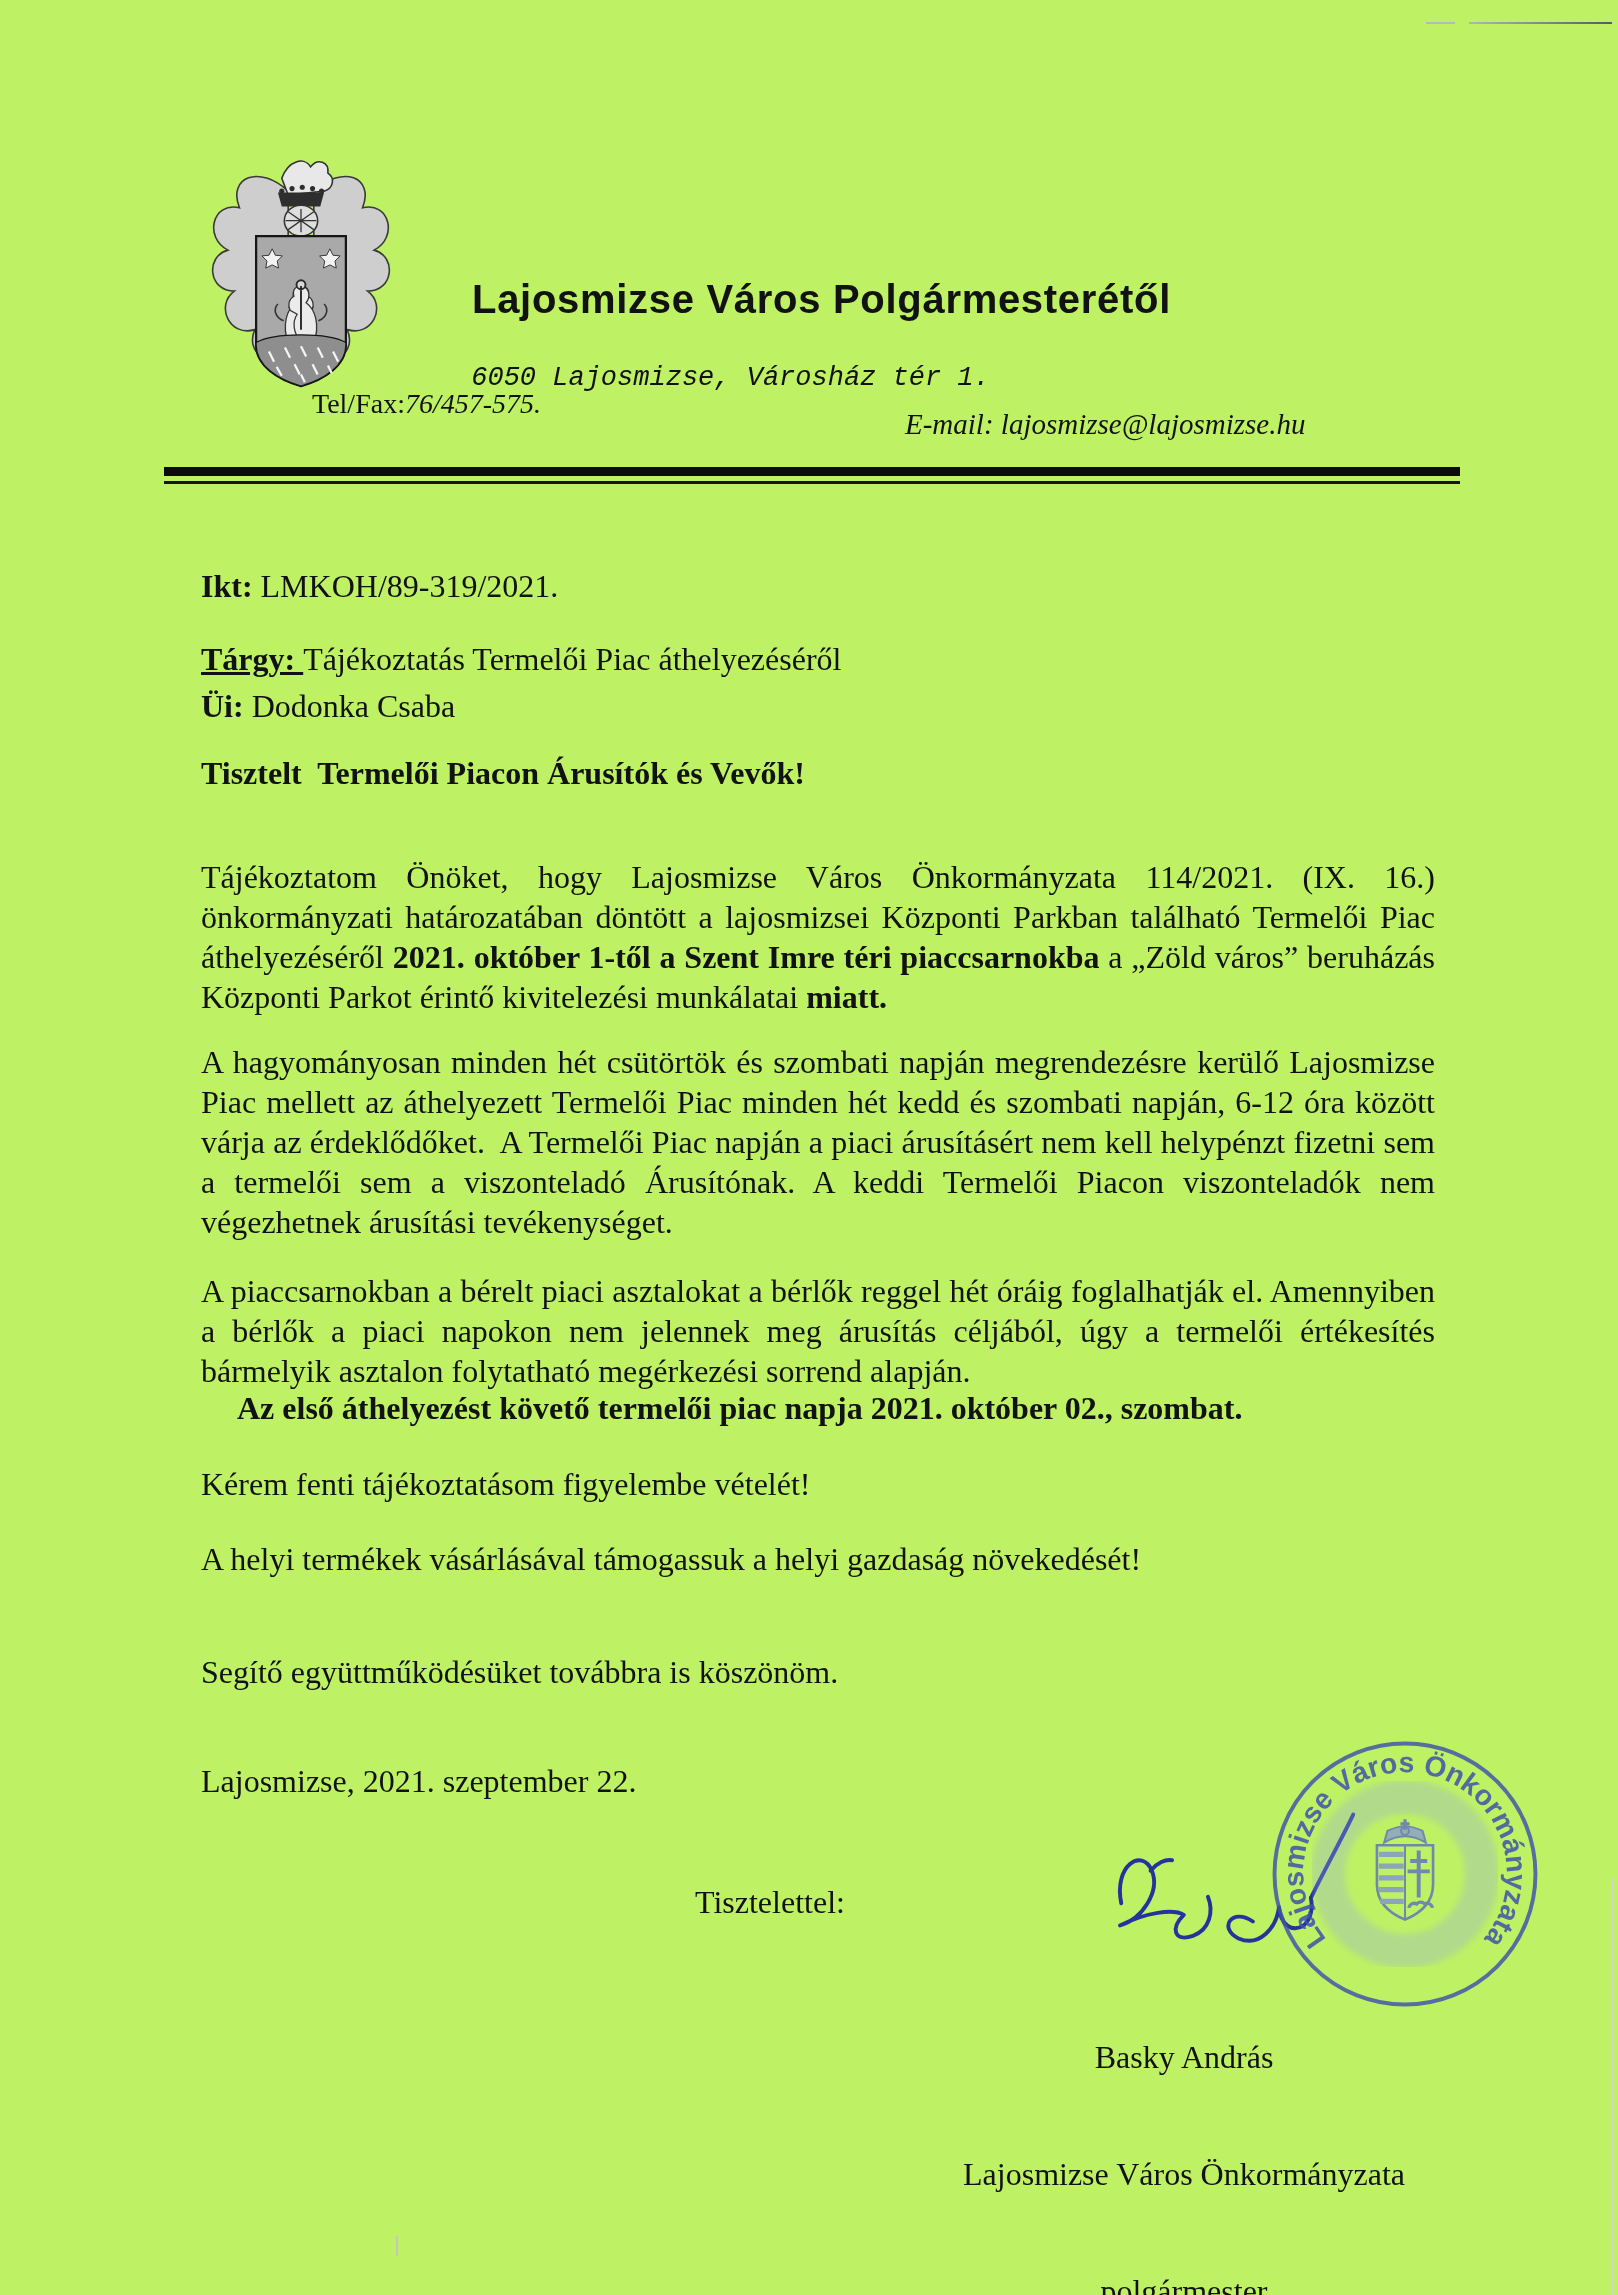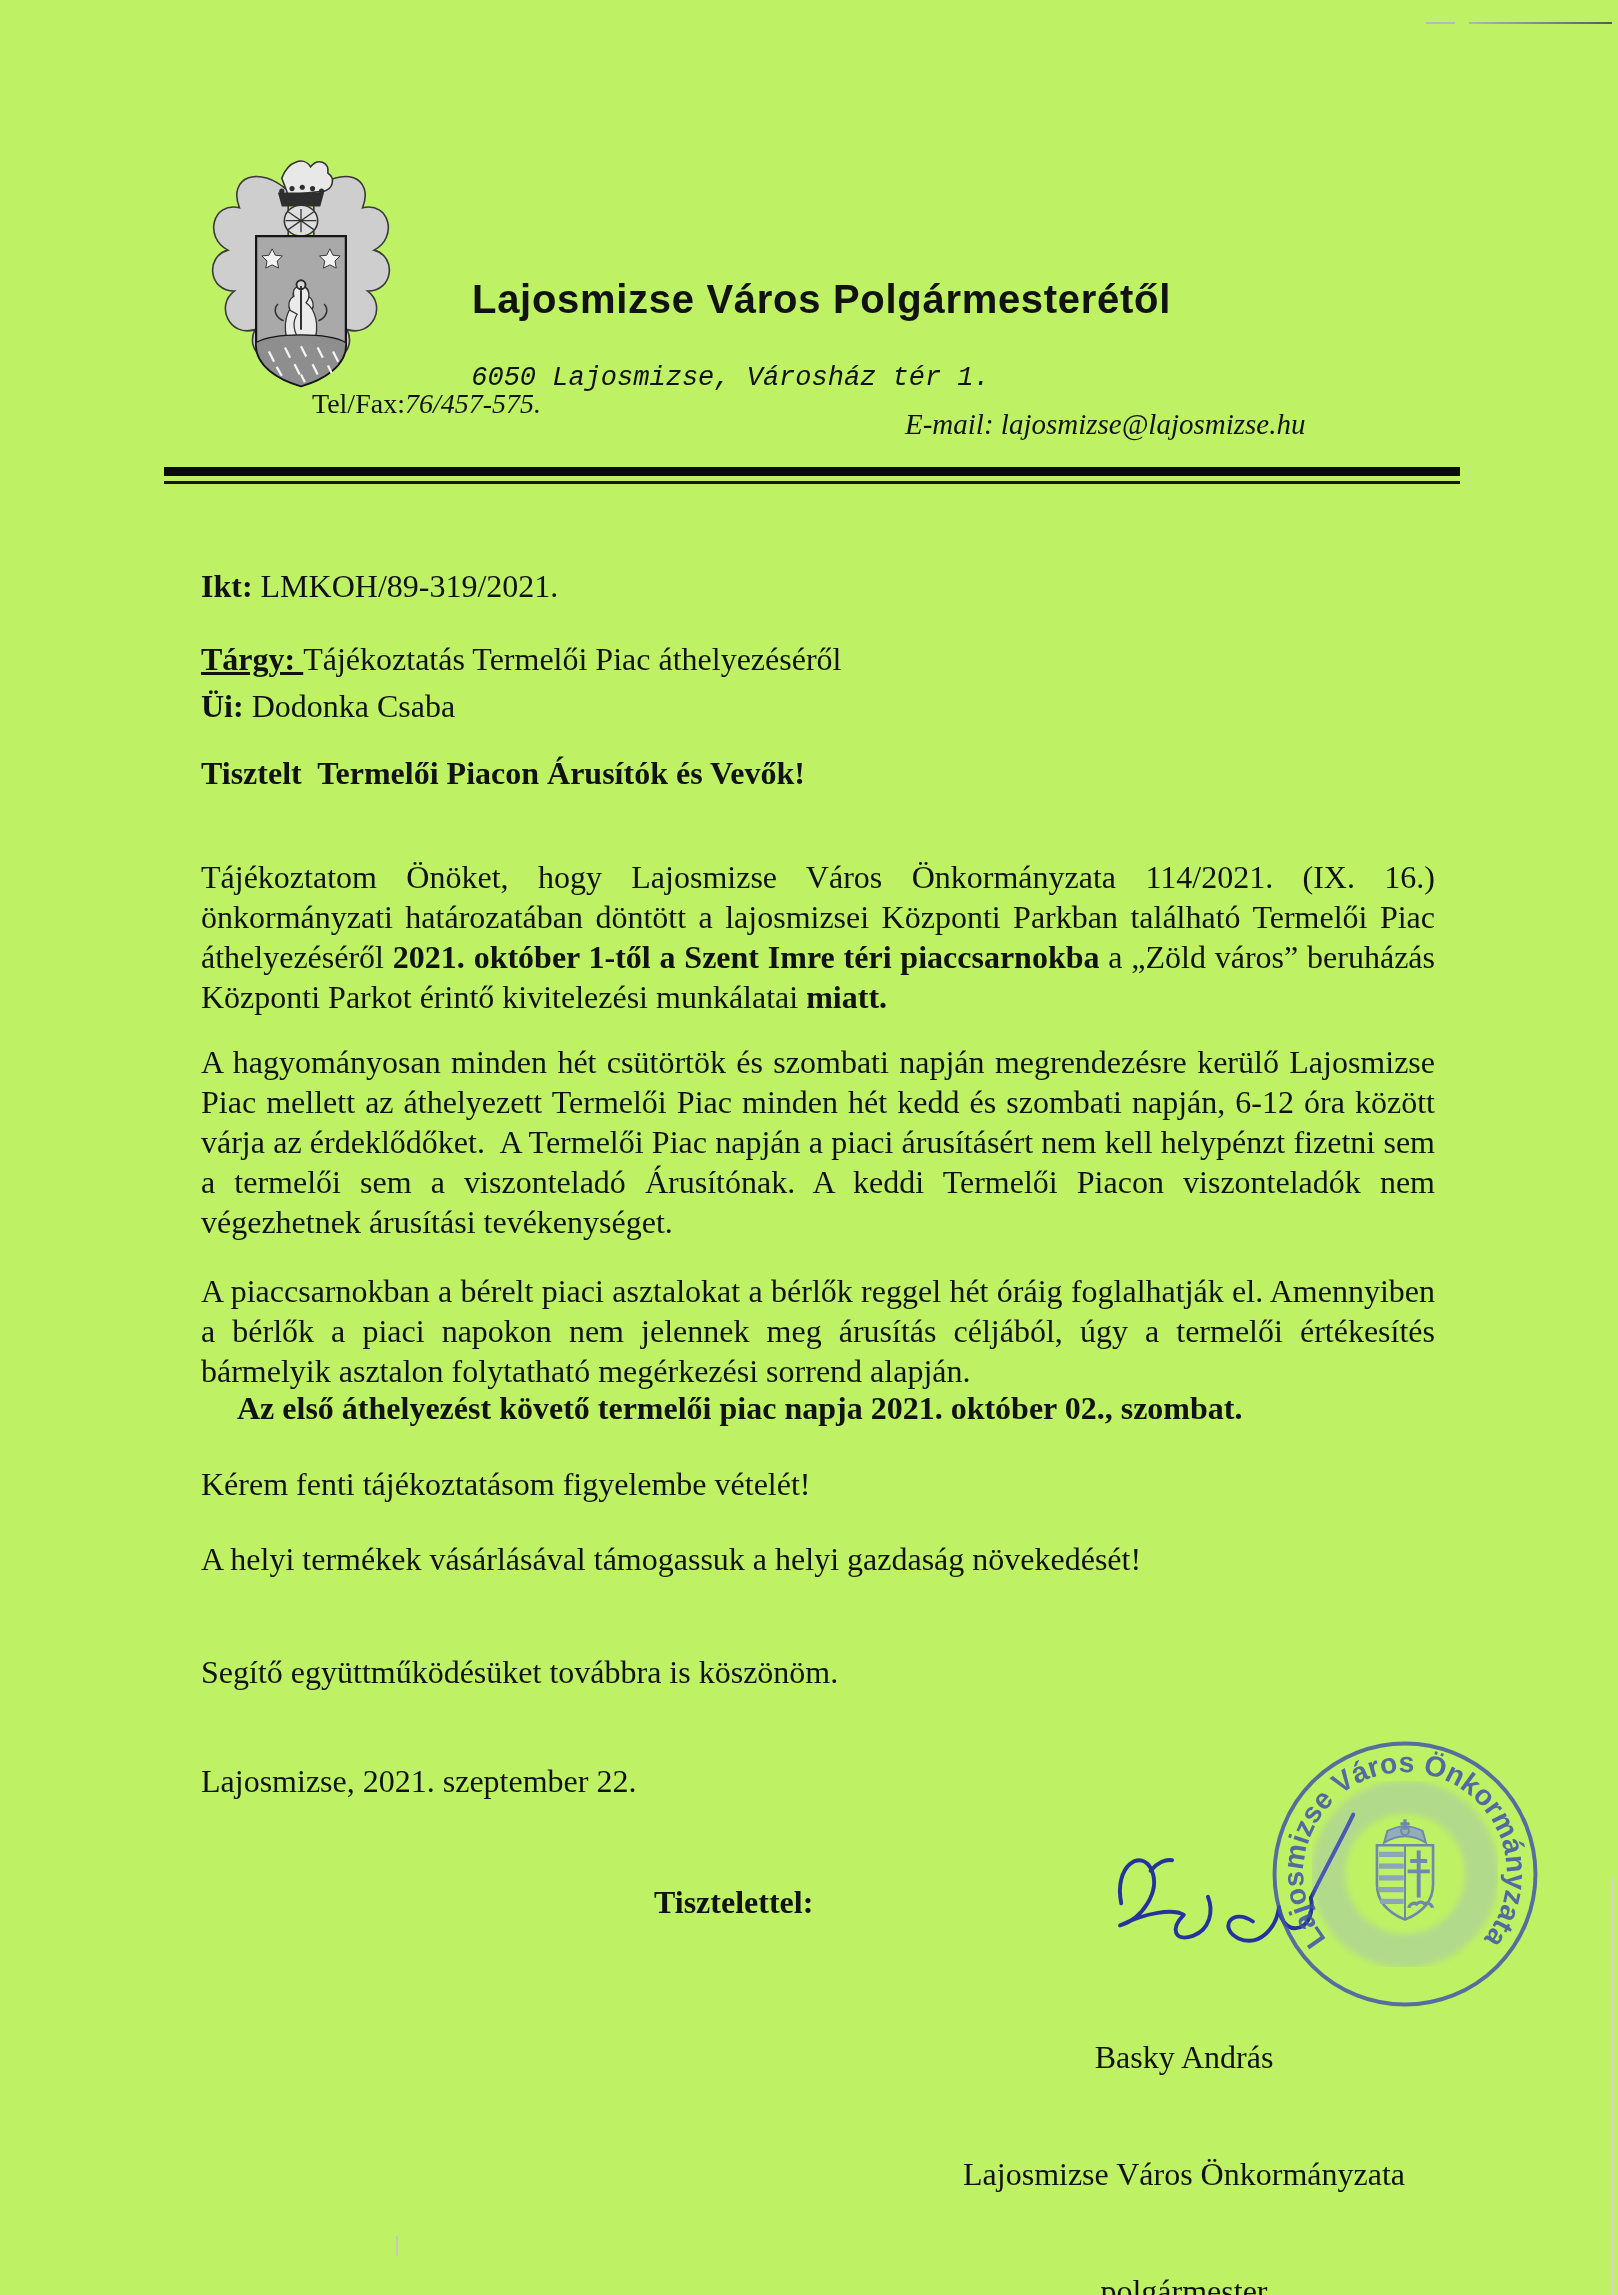--- a/index.html
+++ b/index.html
@@ -33,21 +33,21 @@
   .para{left:201px;width:1234px;text-align:justify;}
   .single{text-align:left;}
   .p1{top:827px;margin-top:30px;}
   .p2{top:1010px;}
   .p3{top:1239px;}
   .boldline{top:1388px;font-weight:bold;margin-left:36px;}
   .kerem{top:1464px;}
   .ahelyi{top:1539px;}
   .segito{top:1652px;}
   .dateline{top:1761px;}
-  .valediction{left:654px;top:1882px;font-weight:bold;}
+  .valediction{left:695px;top:1882px;}
   .sigblock{left:920px;top:1960px;width:528px;text-align:center;line-height:39px;}
   .label{font-weight:bold;}
   .u{text-decoration:underline;}
   .bseg{font-weight:bold;}
 
   
   .signature{left:1017px;top:1787px;width:404px;height:196px;z-index:5;}
   .stamp{left:1268px;top:1737px;width:274px;height:274px;z-index:6;opacity:.92;}
 </style>
 </head>

